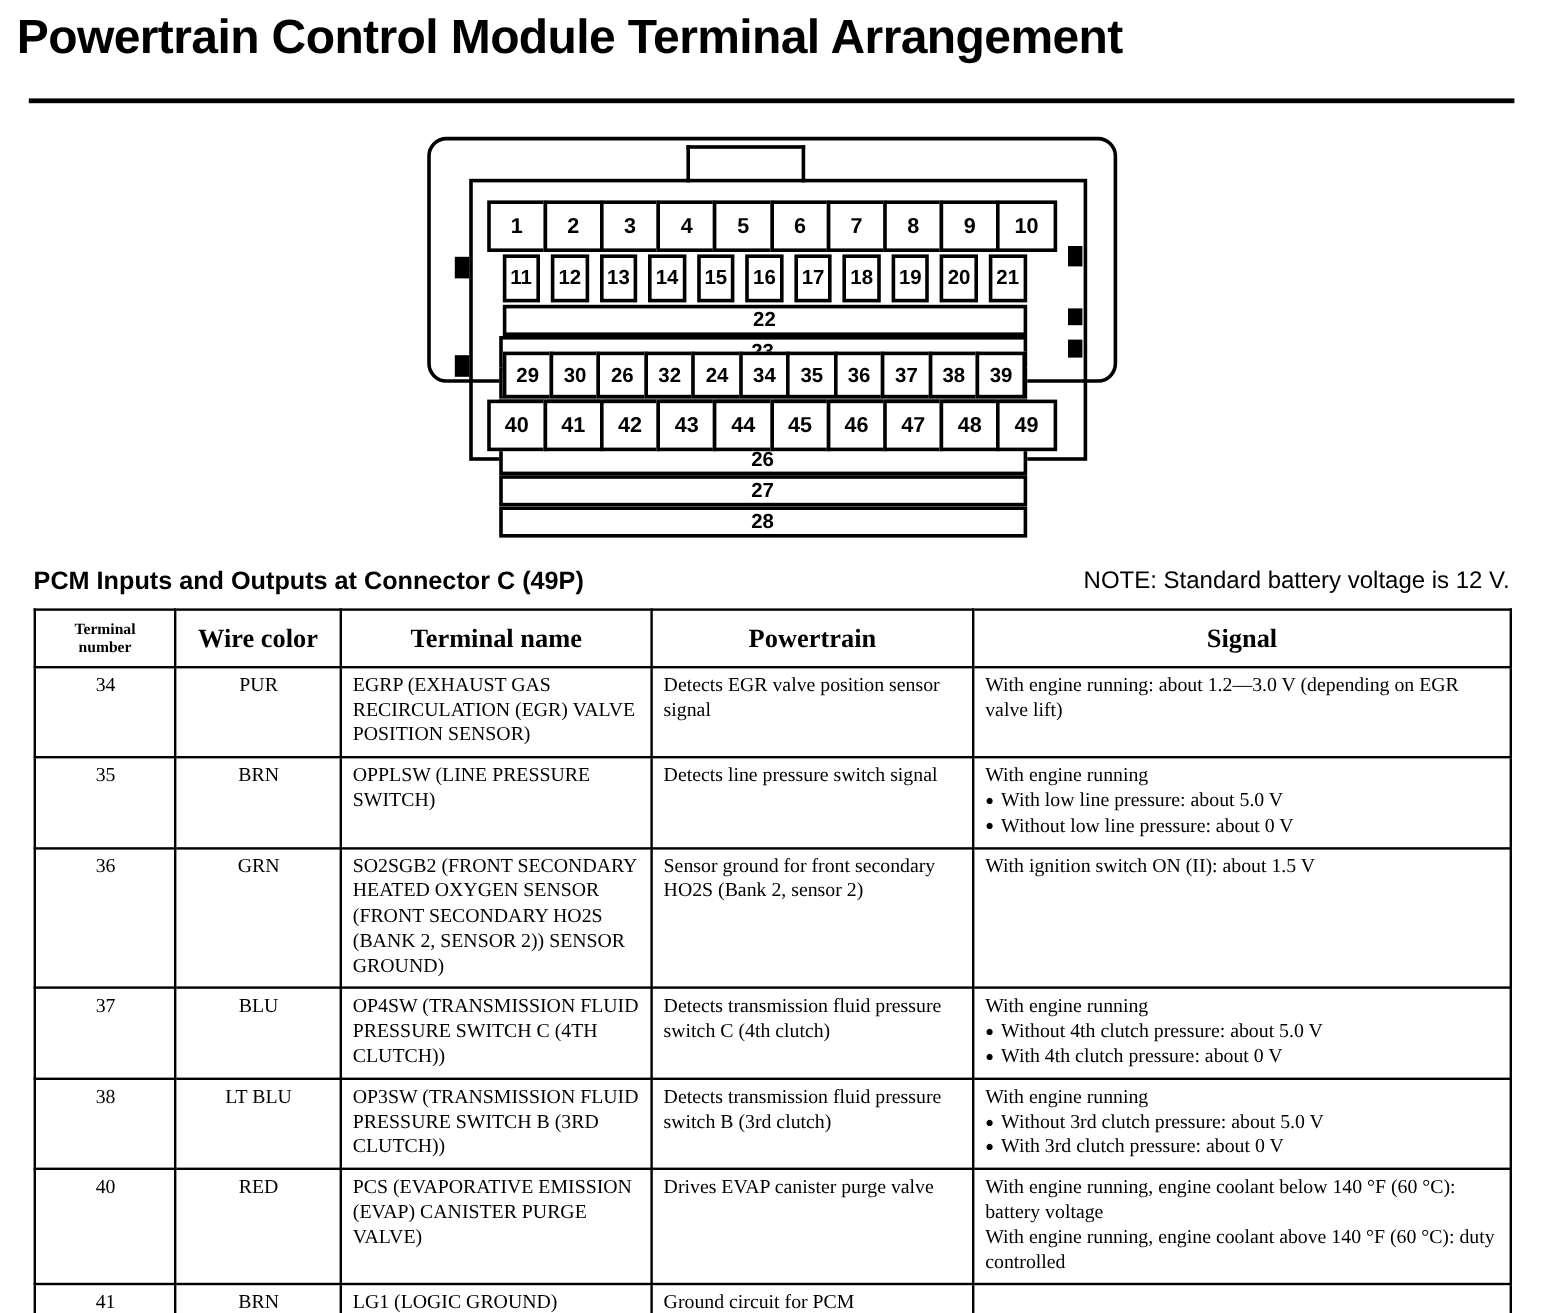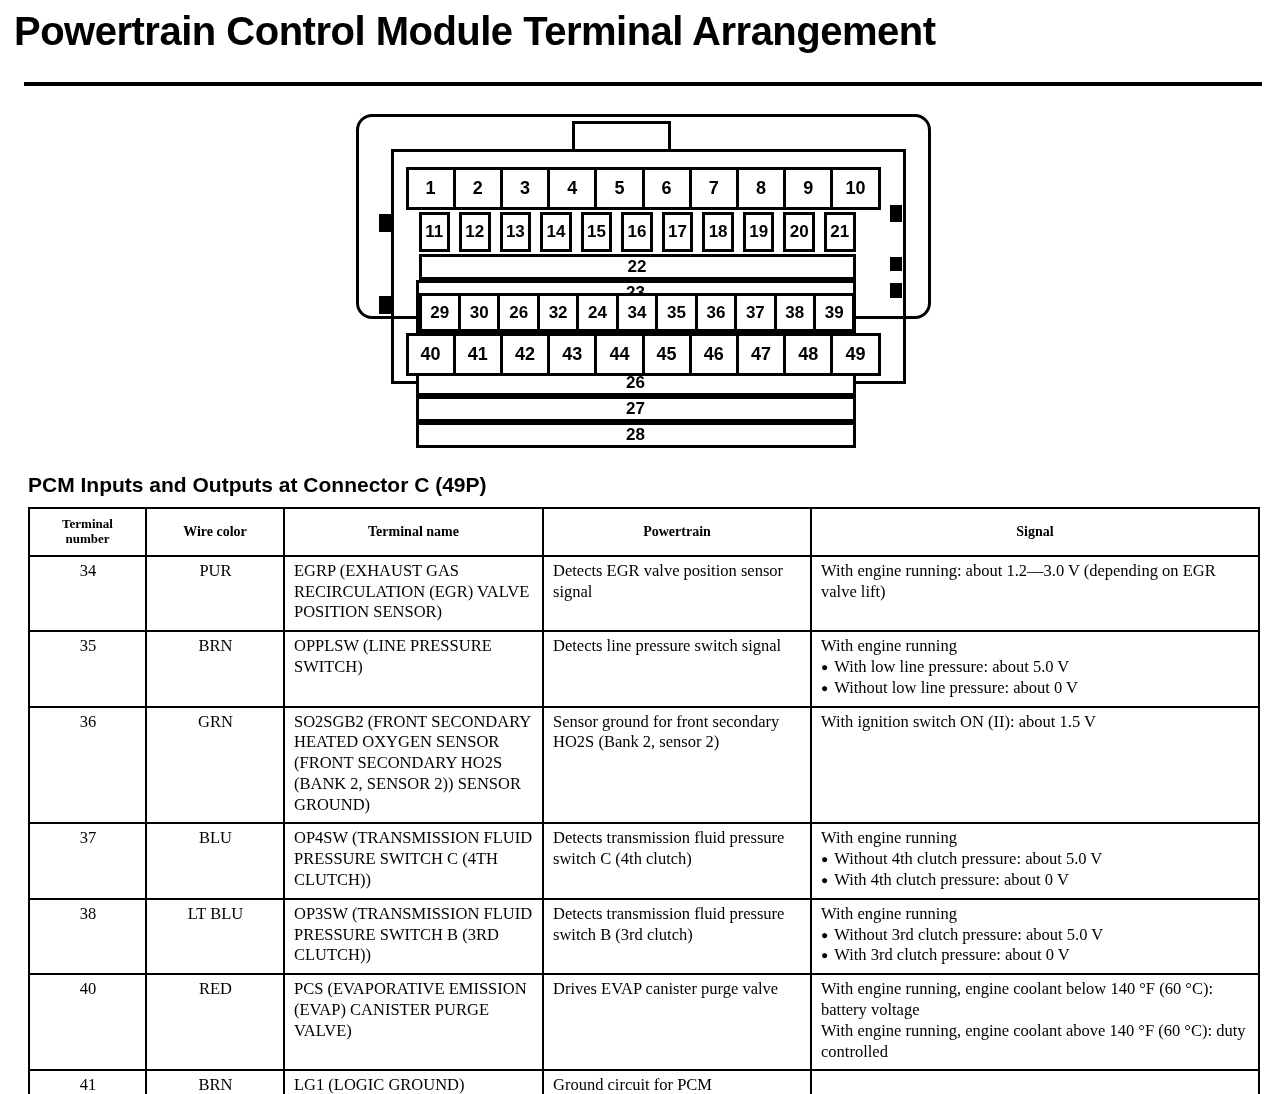--- a/index.html
+++ b/index.html
@@ -42,21 +42,21 @@
   }
   .caption { margin-top:22px; text-align:center; font-size:18px; }
 
   
   .io-section { margin:24px 28px 0; }
   .io-head { display:flex; justify-content:space-between; align-items:flex-start; margin-bottom:10px; }
   h2 { margin:0; font-size:21px; font-weight:bold; }
   .note { font-size:20px; }
   table.pcm { width:100%; border-collapse:collapse; table-layout:fixed; }
   .pcm th, .pcm td { border:2px solid #000; vertical-align:top;font-family:Liberation Serif, serif; }
-  .pcm th { font-size:14px; font-weight:bold; text-align:center; vertical-align:middle;
+  .pcm th { font-size:22px; font-weight:bold; text-align:center; vertical-align:middle;
             padding:8px 4px; white-space:pre-line; line-height:1.15; }
   .pcm th.col-0 { font-size:13px; }
   .pcm td { font-size:16.5px; line-height:1.26; padding:4px 8px 7px 9px; }
   .pcm td.center { text-align:center; }
   .sig-line { margin:0; }
   .dot { font-size:12px; margin-right:6px; position:relative; top:-1px; }
 </style>
 </head>
 <body>
 
@@ -139,20 +139,21 @@
           <div class="pin">49</div>
         </div>
       </div>
   </div>
   <div class="caption">Terminal side of female terminals</div>
 </div>
 
 <div class="io-section">
   <div class="io-head">
     <h2>PCM Inputs and Outputs at Connector C (49P)</h2>
+    <div class="note">NOTE: Standard battery voltage is 12 V.</div>
   </div>
   <table class="pcm">
     <colgroup>
       <col style="width:117px">
       <col style="width:138px">
       <col style="width:259px">
       <col style="width:268px">
       <col style="width:448px">
     </colgroup>
     <thead>

